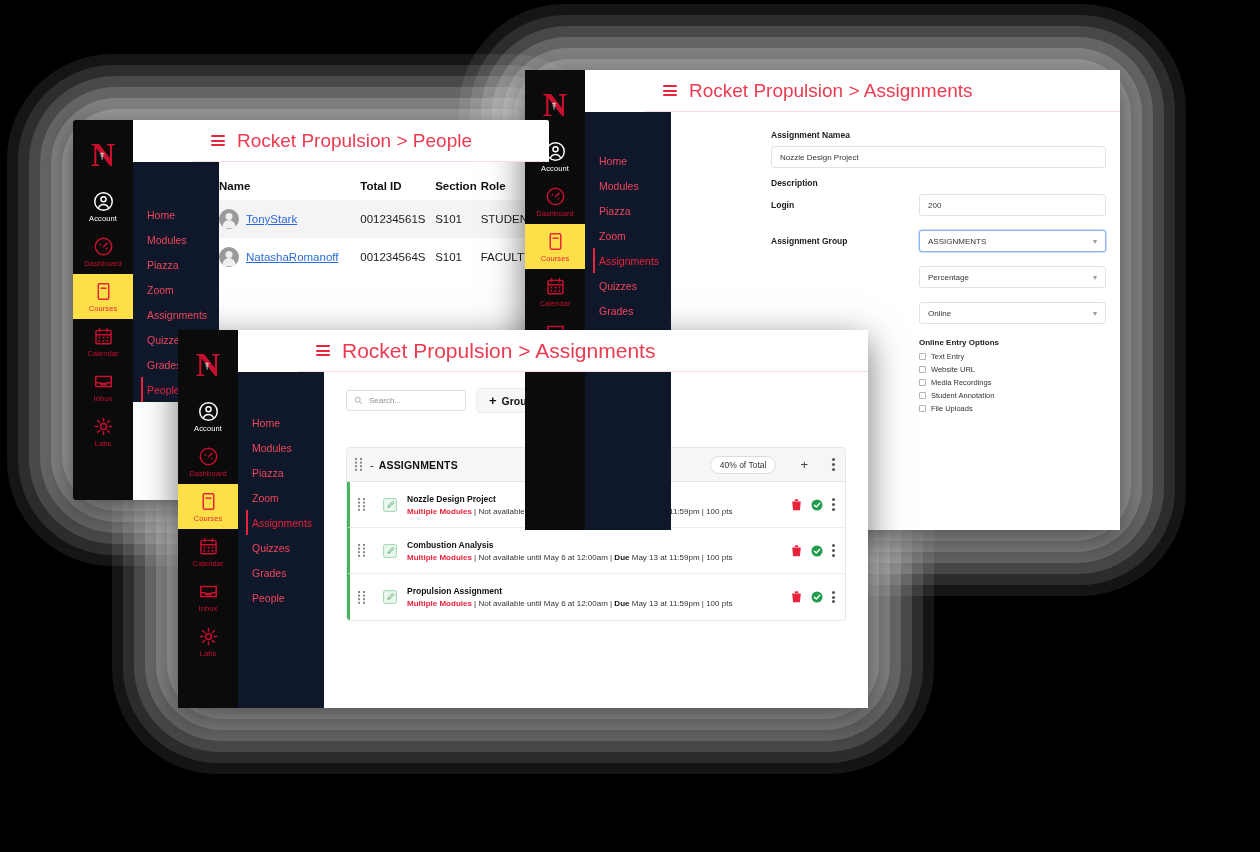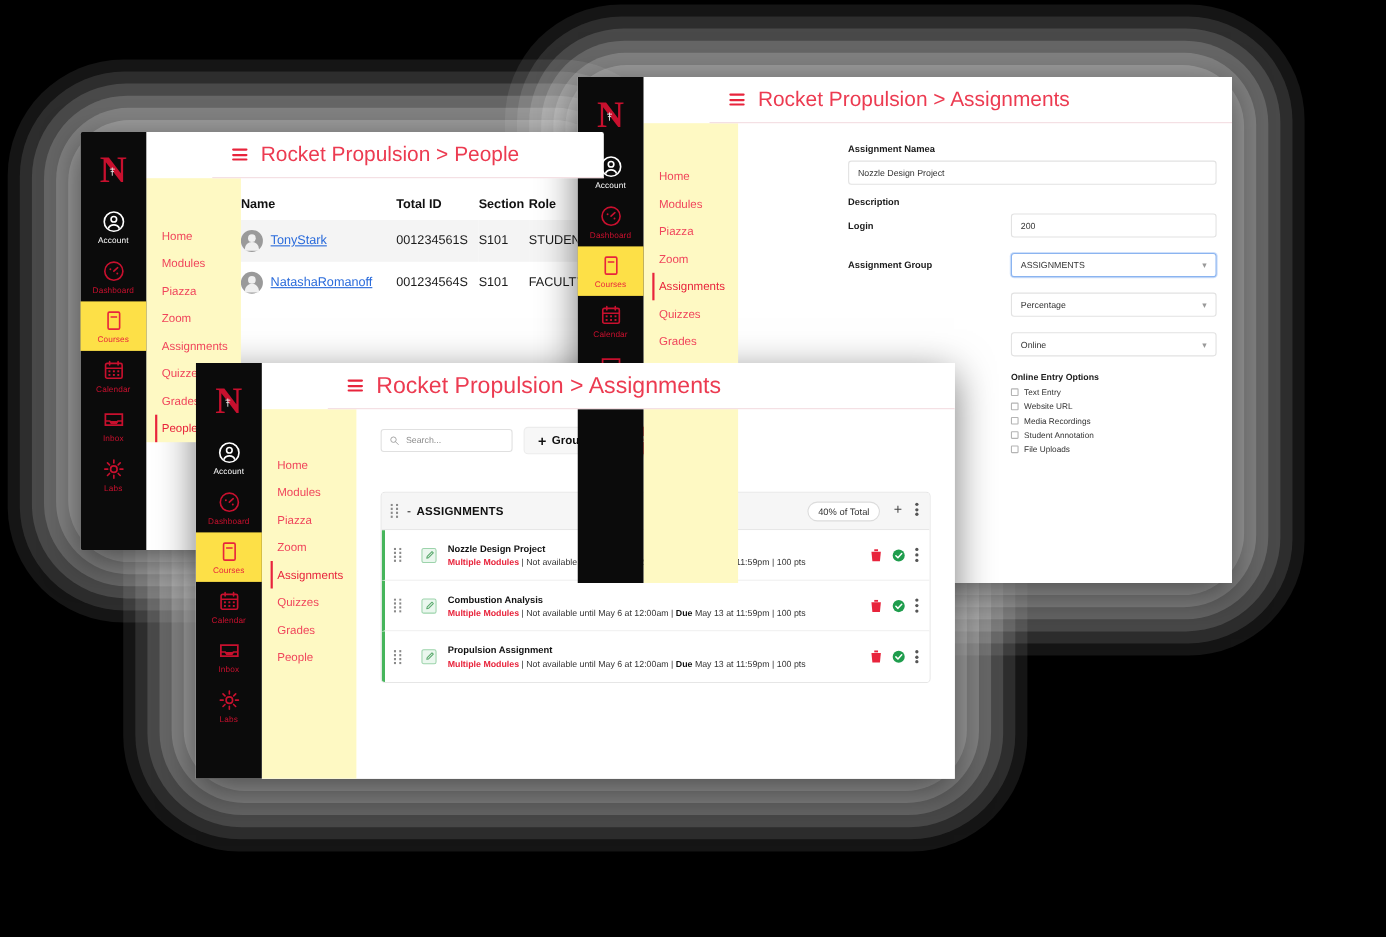--- a/index.html
+++ b/index.html
@@ -64,21 +64,21 @@
   .rail-item.red { color: #c8102e; }
   .rail-item.active { background: #fde047; color: #e8243c; }
   .rail-item.active .lbl { color:#e8243c; }
 
   
   .coursenav {
     width: 86px; flex: 0 0 86px;
     padding: 40px 0 0 10px;
     position: relative;
     z-index: 2;
-    background: #fef9c3;
+    background: #0f172a;
   }
   .coursenav a {
     display: block;
     color: #f0465c;
     font-size: 10.5px;
     padding: 6.5px 4px;
     text-decoration: none;
     white-space: nowrap;
   }
   .coursenav a.sel {
@@ -179,21 +179,21 @@
     margin: 34px 22px 0 22px;
     border: 1px solid #e6e6e6; border-radius: 4px; overflow: hidden;
     background:#fff;
   }
   .group-head {
     background:#f6f6f6; height: 34px; display:flex; align-items:center;
     padding: 0 10px 0 8px; border-bottom:1px solid #e6e6e6;
   }
   .dots6 { width:7px; height:13px; flex:0 0 7px; margin-right:8px; }
   .gtitle { font-size: 10.5px; font-weight: 700; color:#111; letter-spacing:.2px; }
-  .gright { margin-left:auto; display:flex; align-items:flex-start; gap:12px; }
+  .gright { margin-left:auto; display:flex; align-items:center; gap:24px; }
   .pill {
     border:1px solid #dcdcdc; border-radius:11px; padding: 3px 9px;
     font-size: 8.5px; color:#333; background:#fff;
   }
   .iplus { font-size:13px; color:#444; line-height:1; }
   .kebab { width:3px; }
   .kebab span { display:block; width:3px;height:3px;border-radius:50%;background:#555;margin:1.6px 0; }
 
   .arow {
     display:flex; align-items:center; gap:9px;

